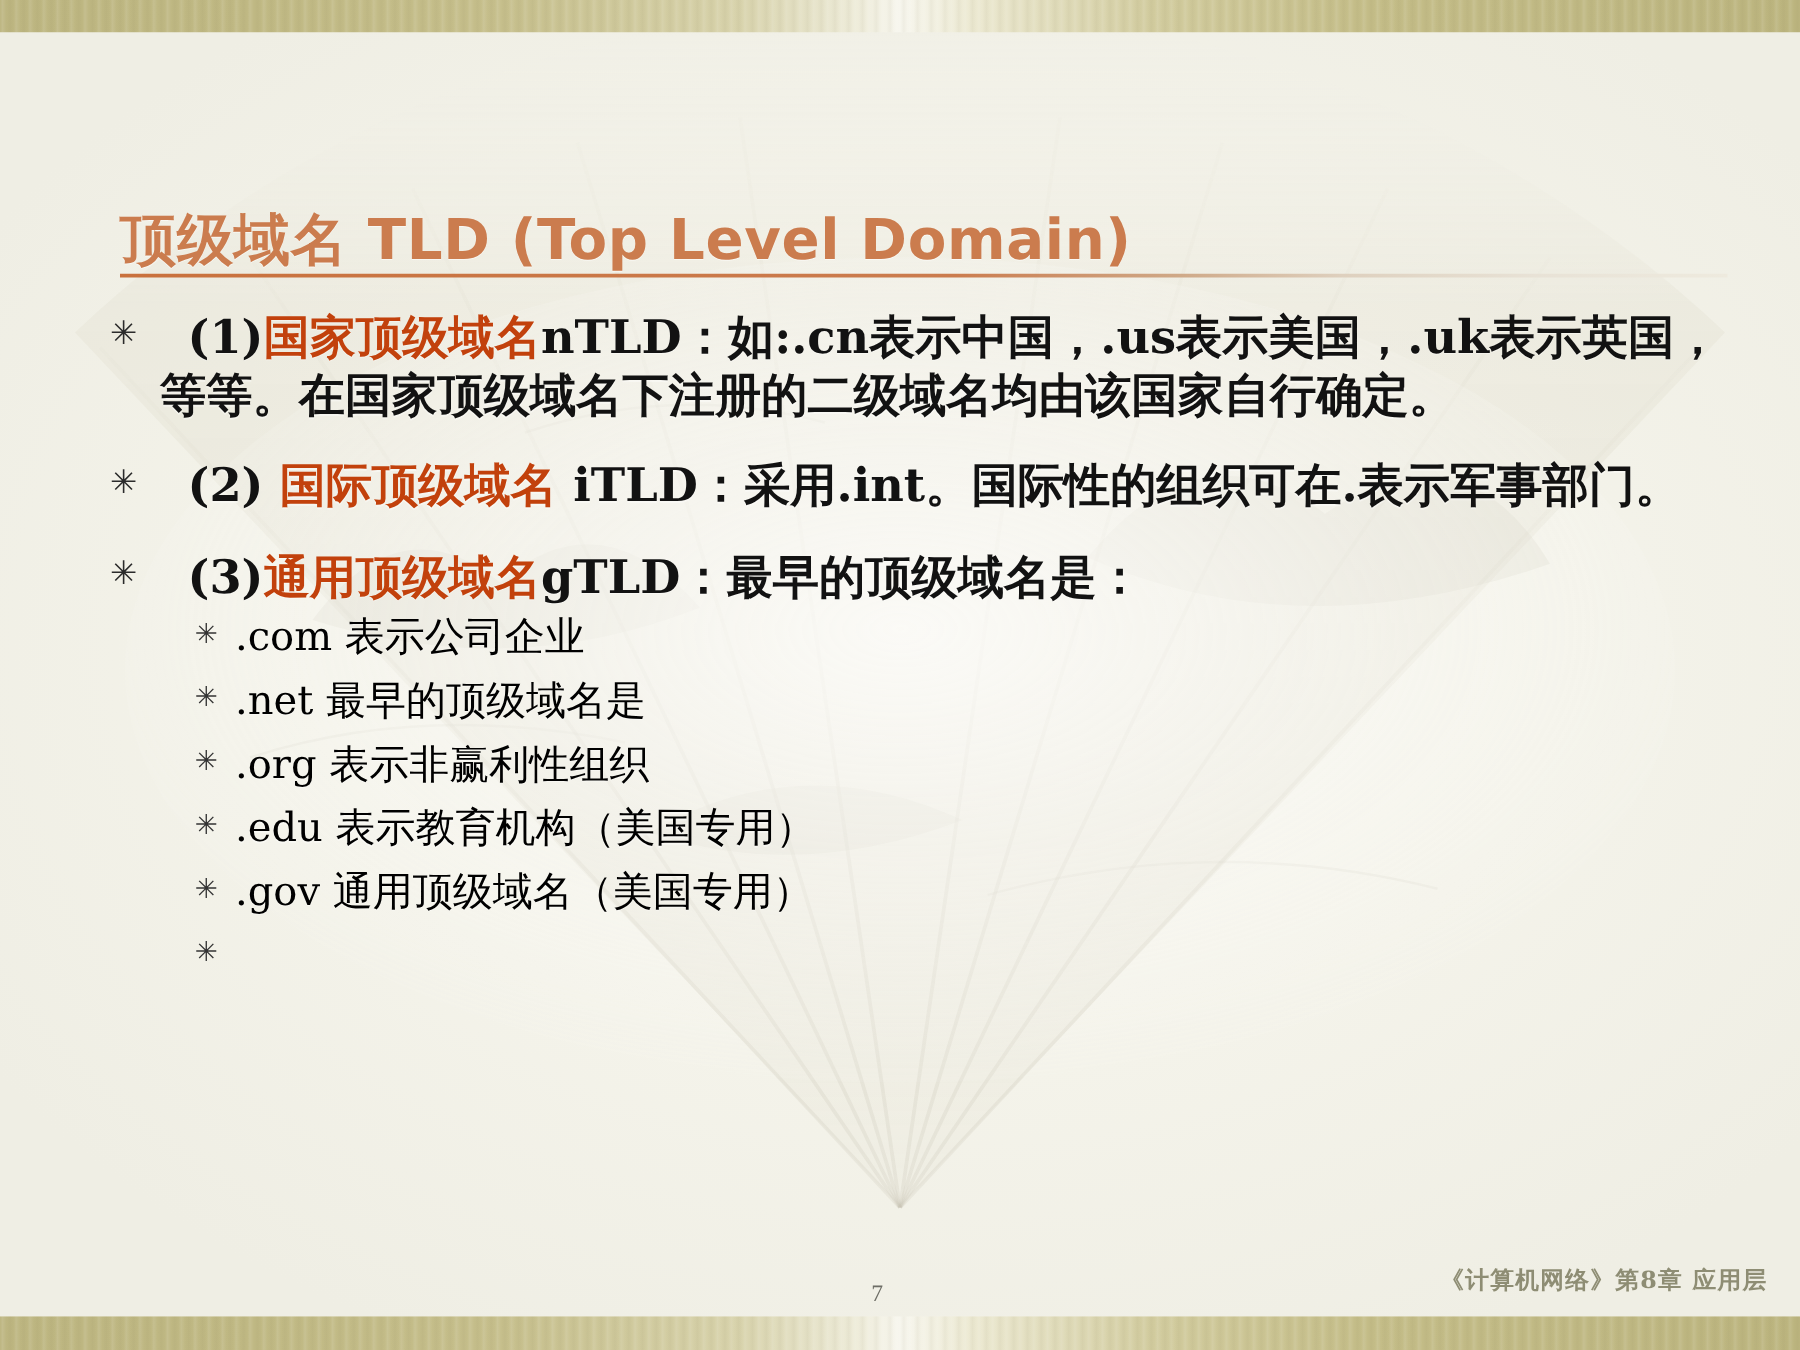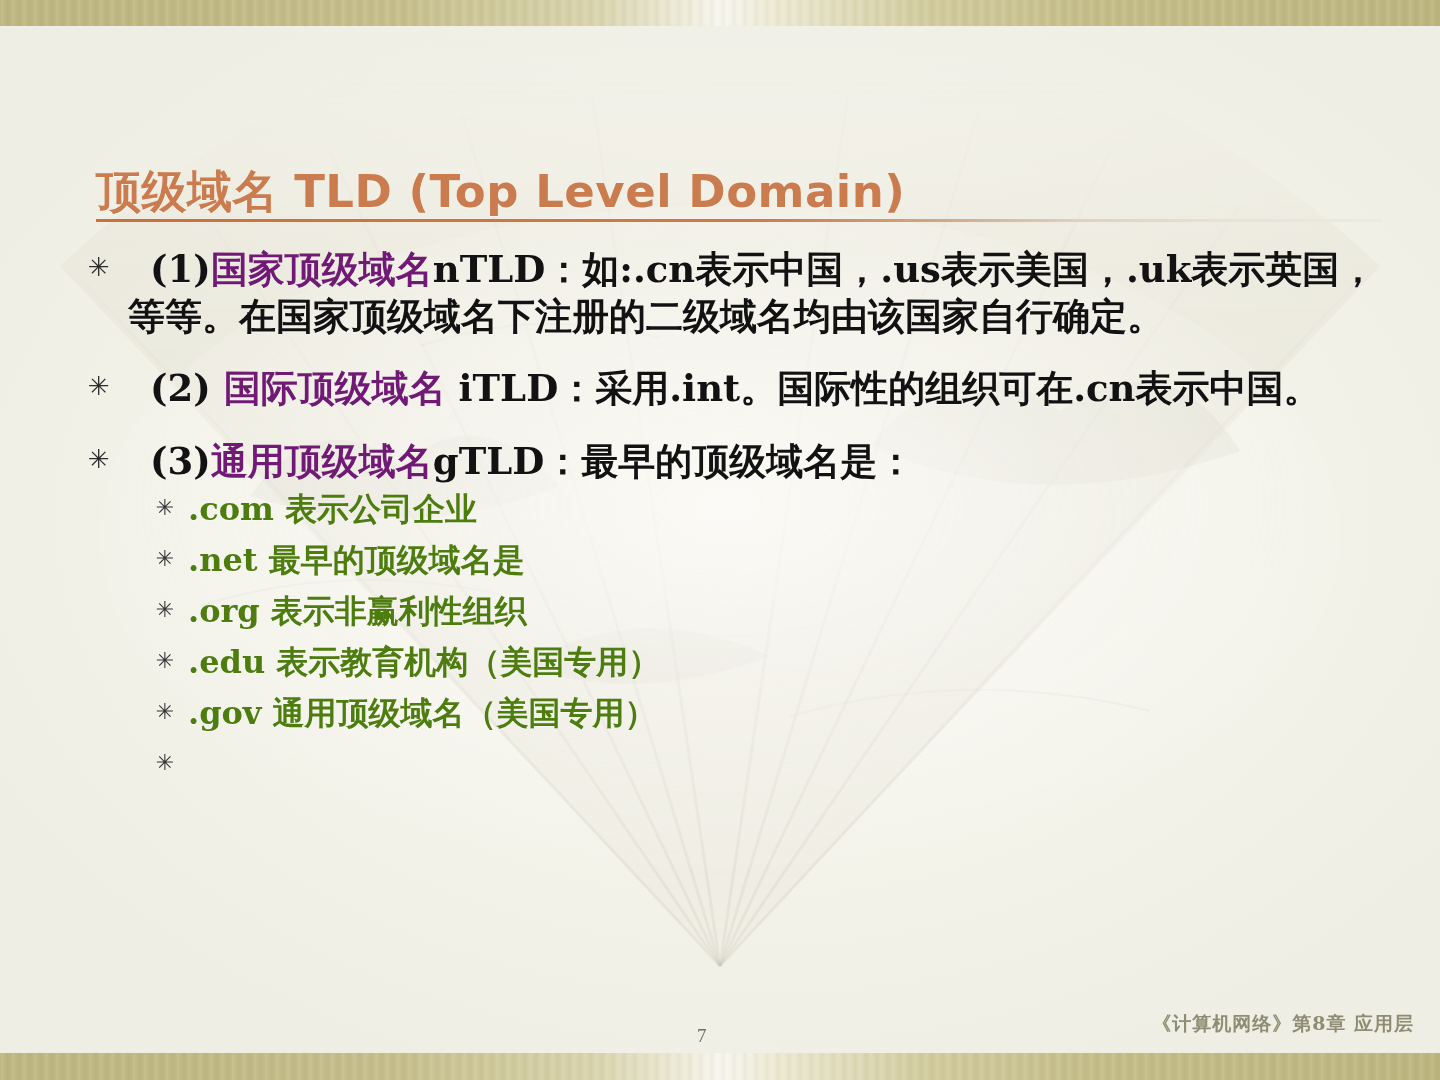--- a/index.html
+++ b/index.html
@@ -140,21 +140,21 @@
     font-size: 37px;
     font-weight: 700;
     line-height: 1.26;
     letter-spacing: 0px;
     text-indent: 22px;
     color: #121212;
     text-shadow: 0 1px 0 rgba(255,255,255,0.4);
   }
 
   .hl-blue {
-    color: #701a75;
+    color: #c2410c;
   }
 
   .sublist {
     margin-left: 68px;
     margin-top: 2px;
   }
   .sub-row {
     position: relative;
     height: 51px;
   }
@@ -167,23 +167,23 @@
     font-family: "DejaVu Sans", "Liberation Sans", sans-serif;
     font-size: 22px;
     line-height: 1;
     color: #333;
   }
   .sub-text {
     display: block;
     margin-left: 36px;
     font-family: "DejaVu Serif", "Liberation Serif", serif;
     font-size: 32px;
-    font-weight: 700;
+    font-weight: 400;
     line-height: 1.35;
-    color: #4d7c0f;
+    color: #000000;
     white-space: nowrap;
     text-shadow: 0 1px 0 rgba(255,255,255,0.4);
   }
 
   
   .footer {
     position: absolute;
     left: 0;
     bottom: 27px;
     width: 1440px;
@@ -286,21 +286,21 @@
 
     <div class="body">
 
       <div class="bullet-row">
         <span class="bullet-mark">✳</span>
         <span class="bullet-text"><span>(1)</span><span class="hl-blue">国家顶级域名</span><span>nTLD：如:.cn表示中国，.us表示美国，.uk表示英国，等等。在国家顶级域名下注册的二级域名均由该国家自行确定。</span></span>
       </div>
 
       <div class="bullet-row" style="margin-top:26px;">
         <span class="bullet-mark">✳</span>
-        <span class="bullet-text"><span>(2)</span><span class="hl-blue"> 国际顶级域名 </span><span>iTLD：采用.int。国际性的组织可在.cn表示中国。</span></span>
+        <span class="bullet-text"><span>(2)</span><span class="hl-blue"> 国际顶级域名 </span><span>iTLD：采用.int。国际性的组织可在.表示军事部门。</span></span>
       </div>
 
       <div class="bullet-row" style="margin-top:26px;margin-bottom:4px;">
         <span class="bullet-mark">✳</span>
         <span class="bullet-text"><span>(3)</span><span class="hl-blue">通用顶级域名</span><span>gTLD：最早的顶级域名是：</span></span>
       </div>
 
       <div class="sublist">
         <div class="sub-row">
           <span class="sub-mark">✳</span>

